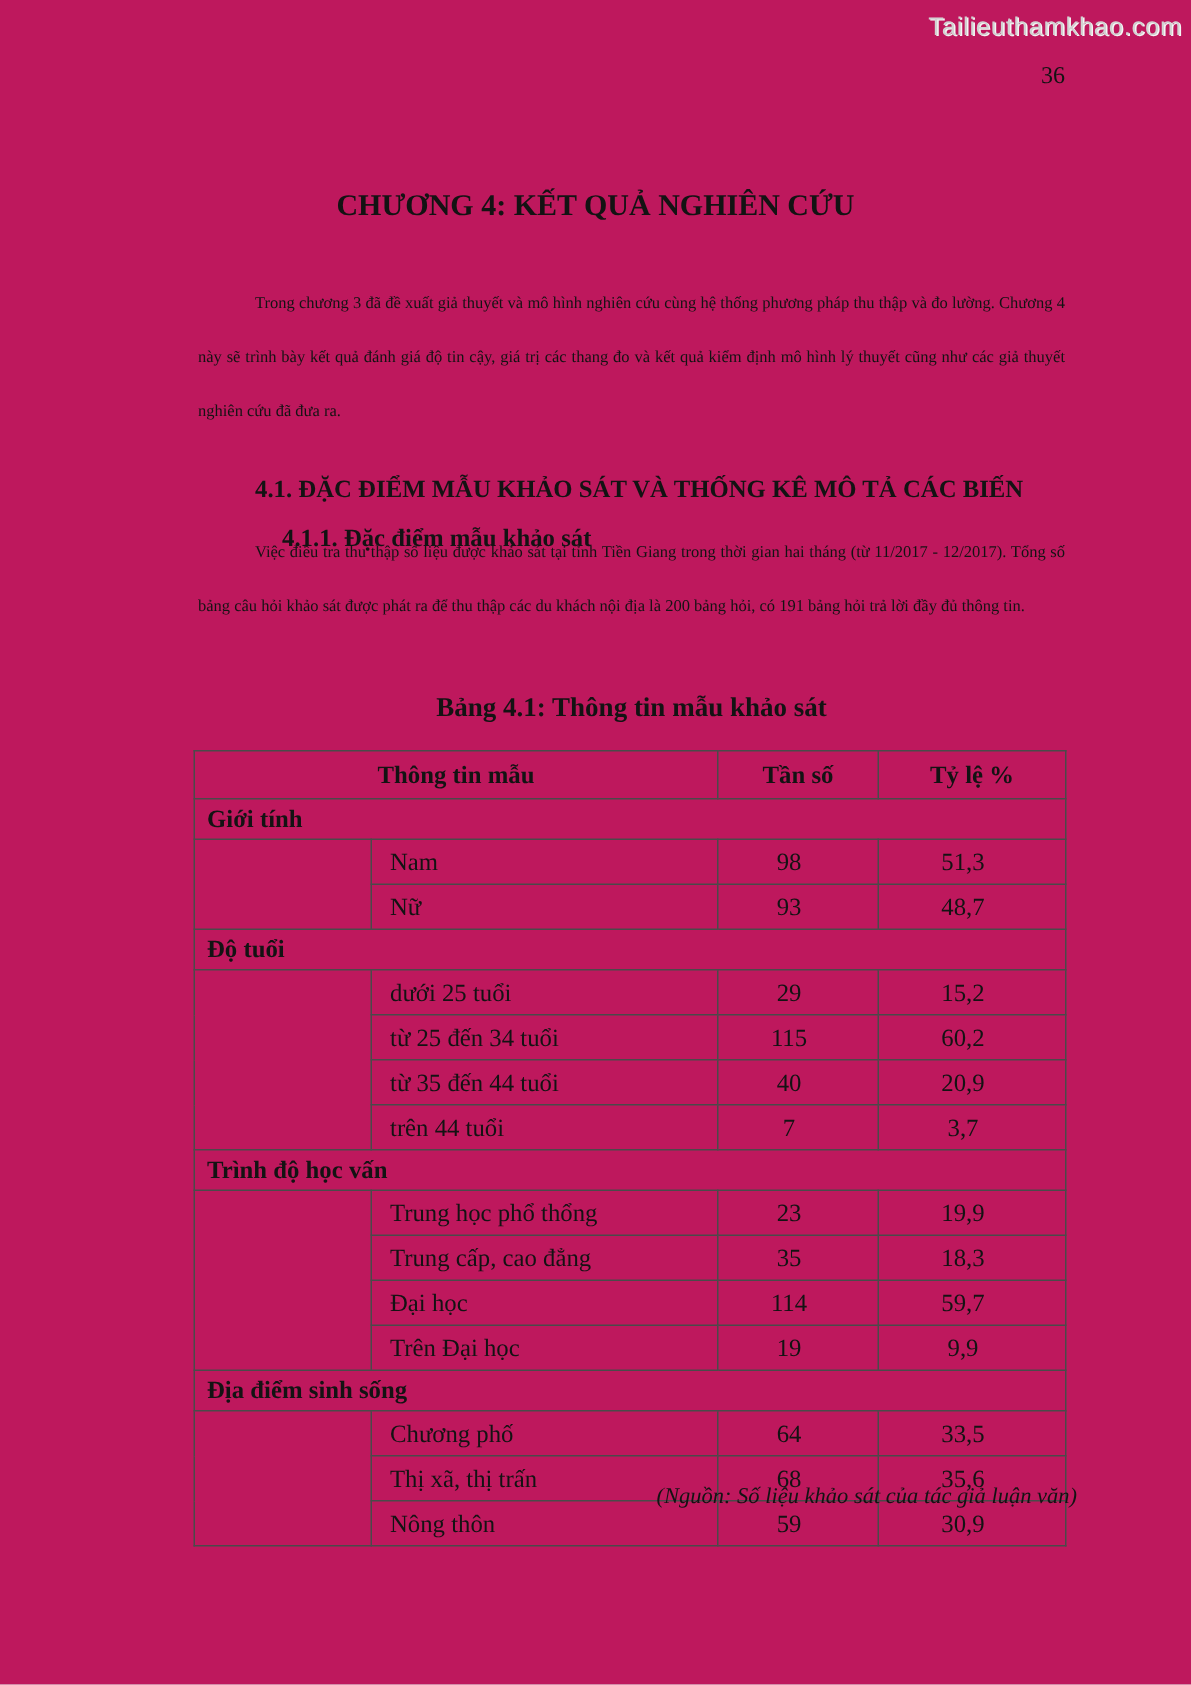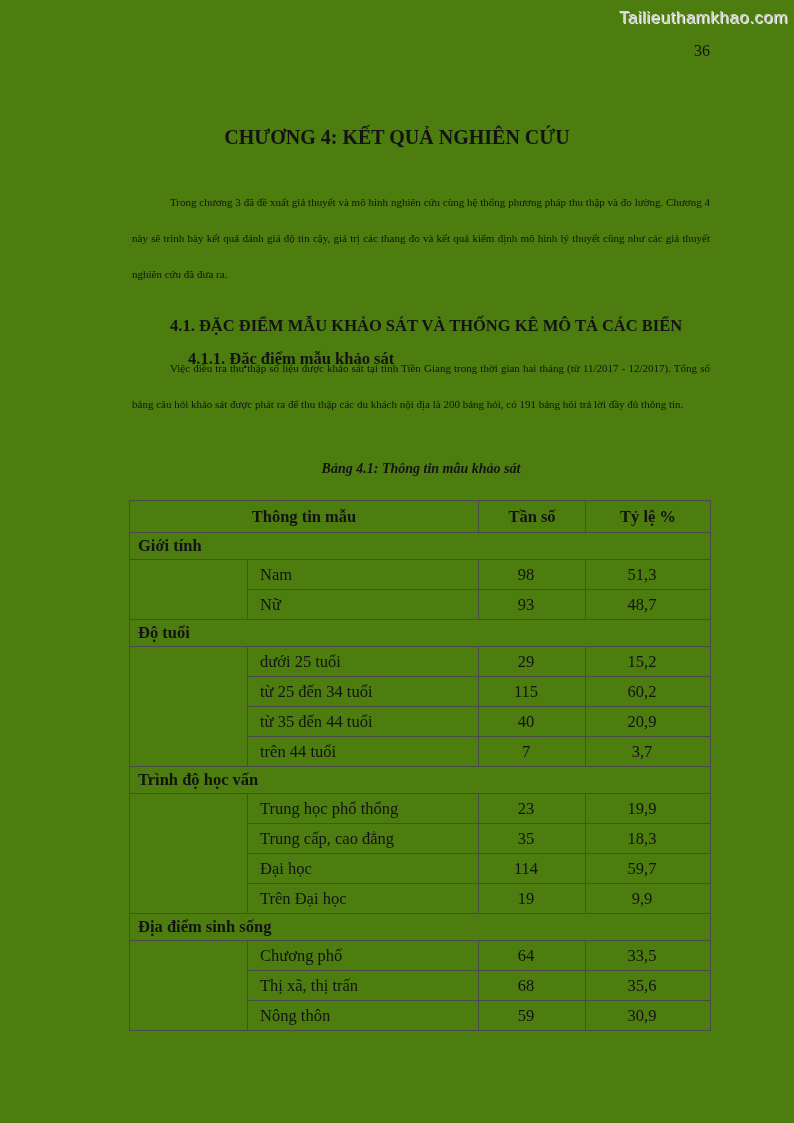--- a/index.html
+++ b/index.html
@@ -1,20 +1,20 @@
 <!DOCTYPE html>
 <html><head>
 <meta charset="utf-8">
 <style>
   html,body { margin:0; padding:0; background:#e8e8e8; }
   .page {
     position:relative;
     width:794px; height:1123px;
     margin:0 auto;
-    background:#4d7c0f;
+    background:#be185d;
     font-family:"Liberation Serif","DejaVu Serif",serif;
     color:#131313;
     overflow:hidden;
   }
   .watermark {
     position:absolute; top:8px; right:6px;
     font-family:"Liberation Sans","DejaVu Sans",sans-serif;
     font-size:17px; color:#d2d2d2;
     text-shadow:1px 1px 0 #f5f5f5;
     letter-spacing:0.5px;
@@ -38,21 +38,21 @@
   .h41 {
     position:absolute; left:170px; top:316px; margin:0;
     font-size:16.5px; font-weight:bold; white-space:nowrap;
   }
   .h411 {
     position:absolute; left:188px; top:349px; margin:0;
     font-size:16.5px; font-weight:bold; white-space:nowrap;
   }
   .caption {
     position:absolute; top:461px; left:132px; width:578px;
-    text-align:center; font-size:14px; font-weight:bold;font-style:italic;
+    text-align:center; font-size:18px; font-weight:bold;
   }
   table.sample-table {
     position:absolute; left:129px; top:500px;
     width:581px; table-layout:fixed;
     border-collapse:collapse;
     font-size:16.5px;
   }
   .sample-table th, .sample-table td {
     border:1px solid #4a4a4a;
     padding:0;
@@ -189,14 +189,15 @@
           <td class="num-cell">35,6</td>
         </tr>
         <tr>
           <td class="label-cell">Nông thôn</td>
           <td class="num-cell">59</td>
           <td class="num-cell">30,9</td>
         </tr>
       </tbody>
   </table>
 
+  <div class="source">(Nguồn: Số liệu khảo sát của tác giả luận văn)</div>
 
 </div>
 
 </body></html>

